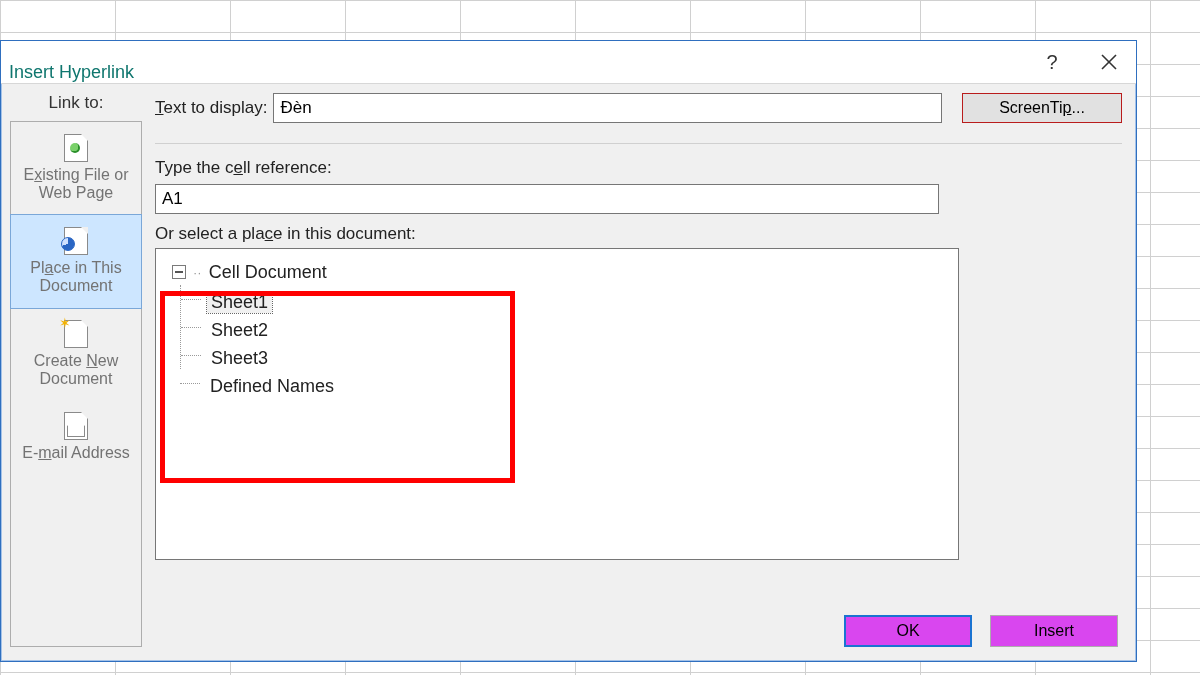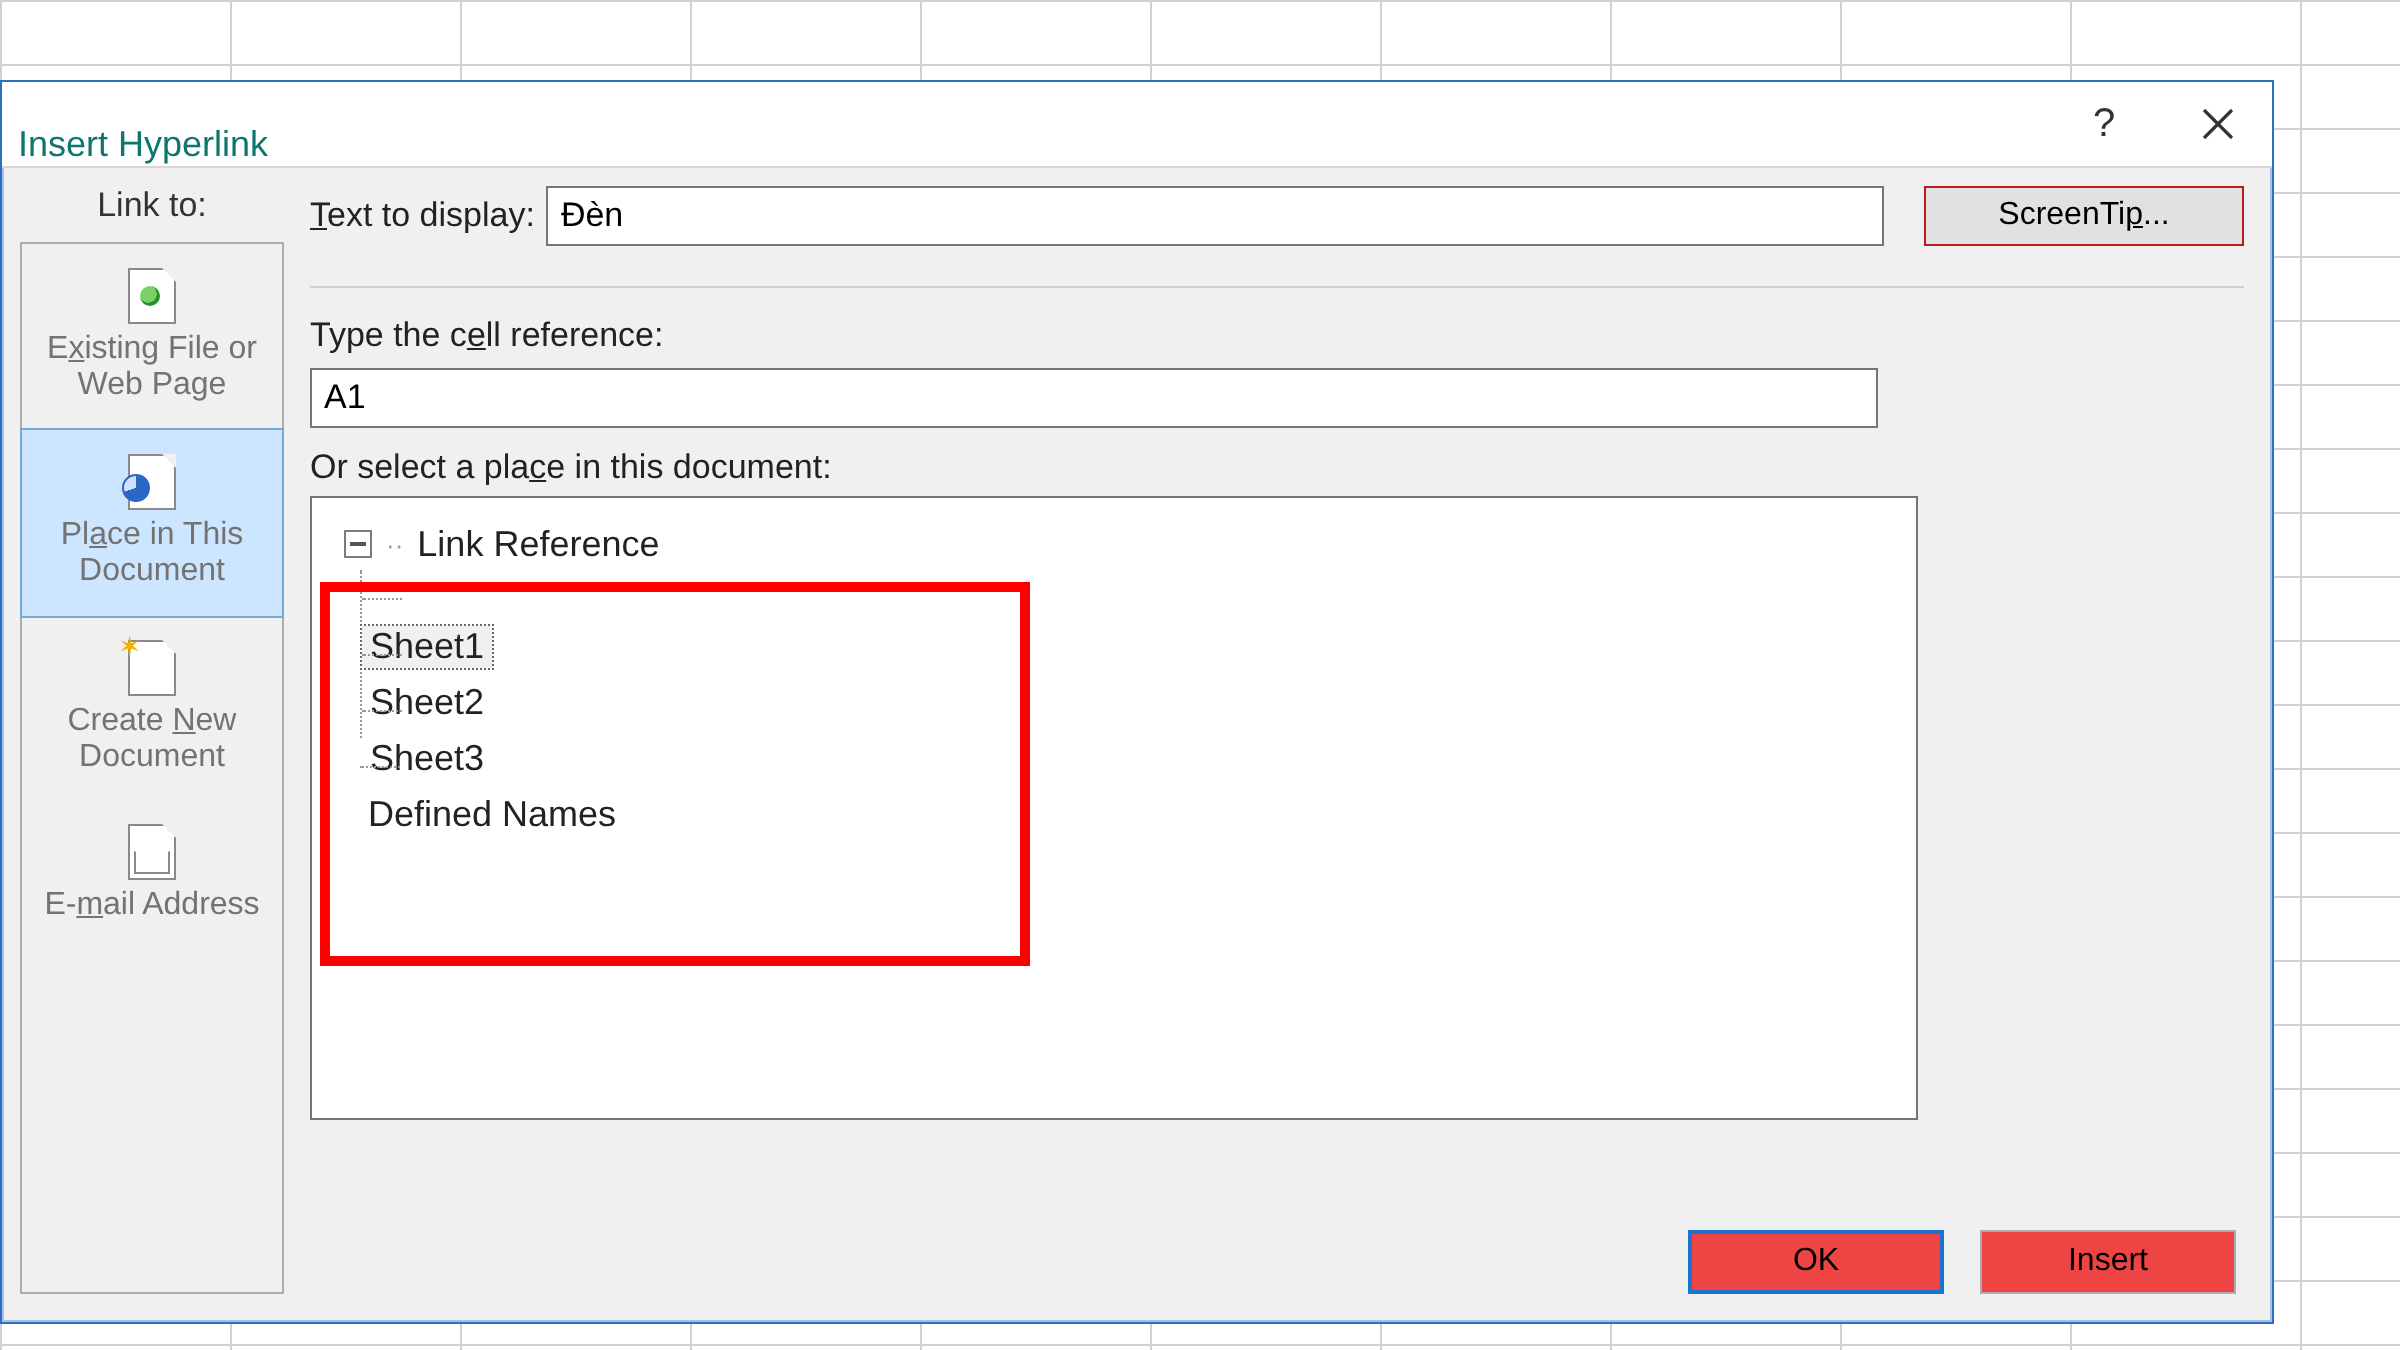--- a/index.html
+++ b/index.html
@@ -223,23 +223,22 @@
     letter-spacing: 0;
     margin: 0 1px;
   }
   .tree-children {
     margin-left: 8px;
     border-left: 1px dotted #9a9a9a;
     padding-left: 0;
   }
   .tree-leaf {
     display: flex;
-    align-items: flex-start;
+    align-items: flex-end;
     height: 28px;
-    flex-direction: column;
   }
   .tree-leaf .conn {
     width: 26px;
     position: relative;
     height: 100%;
     flex-shrink: 0;
   }
   .tree-leaf .conn::before {
     content: "";
     position: absolute;
@@ -266,21 +265,21 @@
   .footer-buttons {
     position: absolute;
     right: 18px;
     bottom: 14px;
     display: flex;
     gap: 18px;
   }
   .btn {
     width: 128px;
     height: 32px;
-    background: #ef4444;
+    background: #d946ef;
     border: 1px solid #adadad;
     font-size: 16px;
     font-family: inherit;
     cursor: pointer;
     text-align: center;
   }
   .btn.primary {
     border: 2px solid #1a73d1;
   }
 
@@ -404,21 +403,21 @@
       <div class="lbl-cellref">Type the c<u>e</u>ll reference:</div>
       <input class="cell-input" type="text" value="A1" style="">
 
       <div class="lbl-select">Or select a pla<u>c</u>e in this document:</div>
 
       <div class="tree-box">
         <div class="tree-root">
           <div class="tree-node">
             <div class="tree-toggle minus"></div>
             <span class="tree-dots">··</span>
-            <span>Link Reference</span>
+            <span>Cell Document</span>
           </div>
           <div class="tree-children">
             <div class="tree-leaf selected">
               <div class="conn"></div>
               <span class="label">Sheet1</span>
             </div>
             <div class="tree-leaf">
               <div class="conn"></div>
               <span class="label">Sheet2</span>
             </div>

